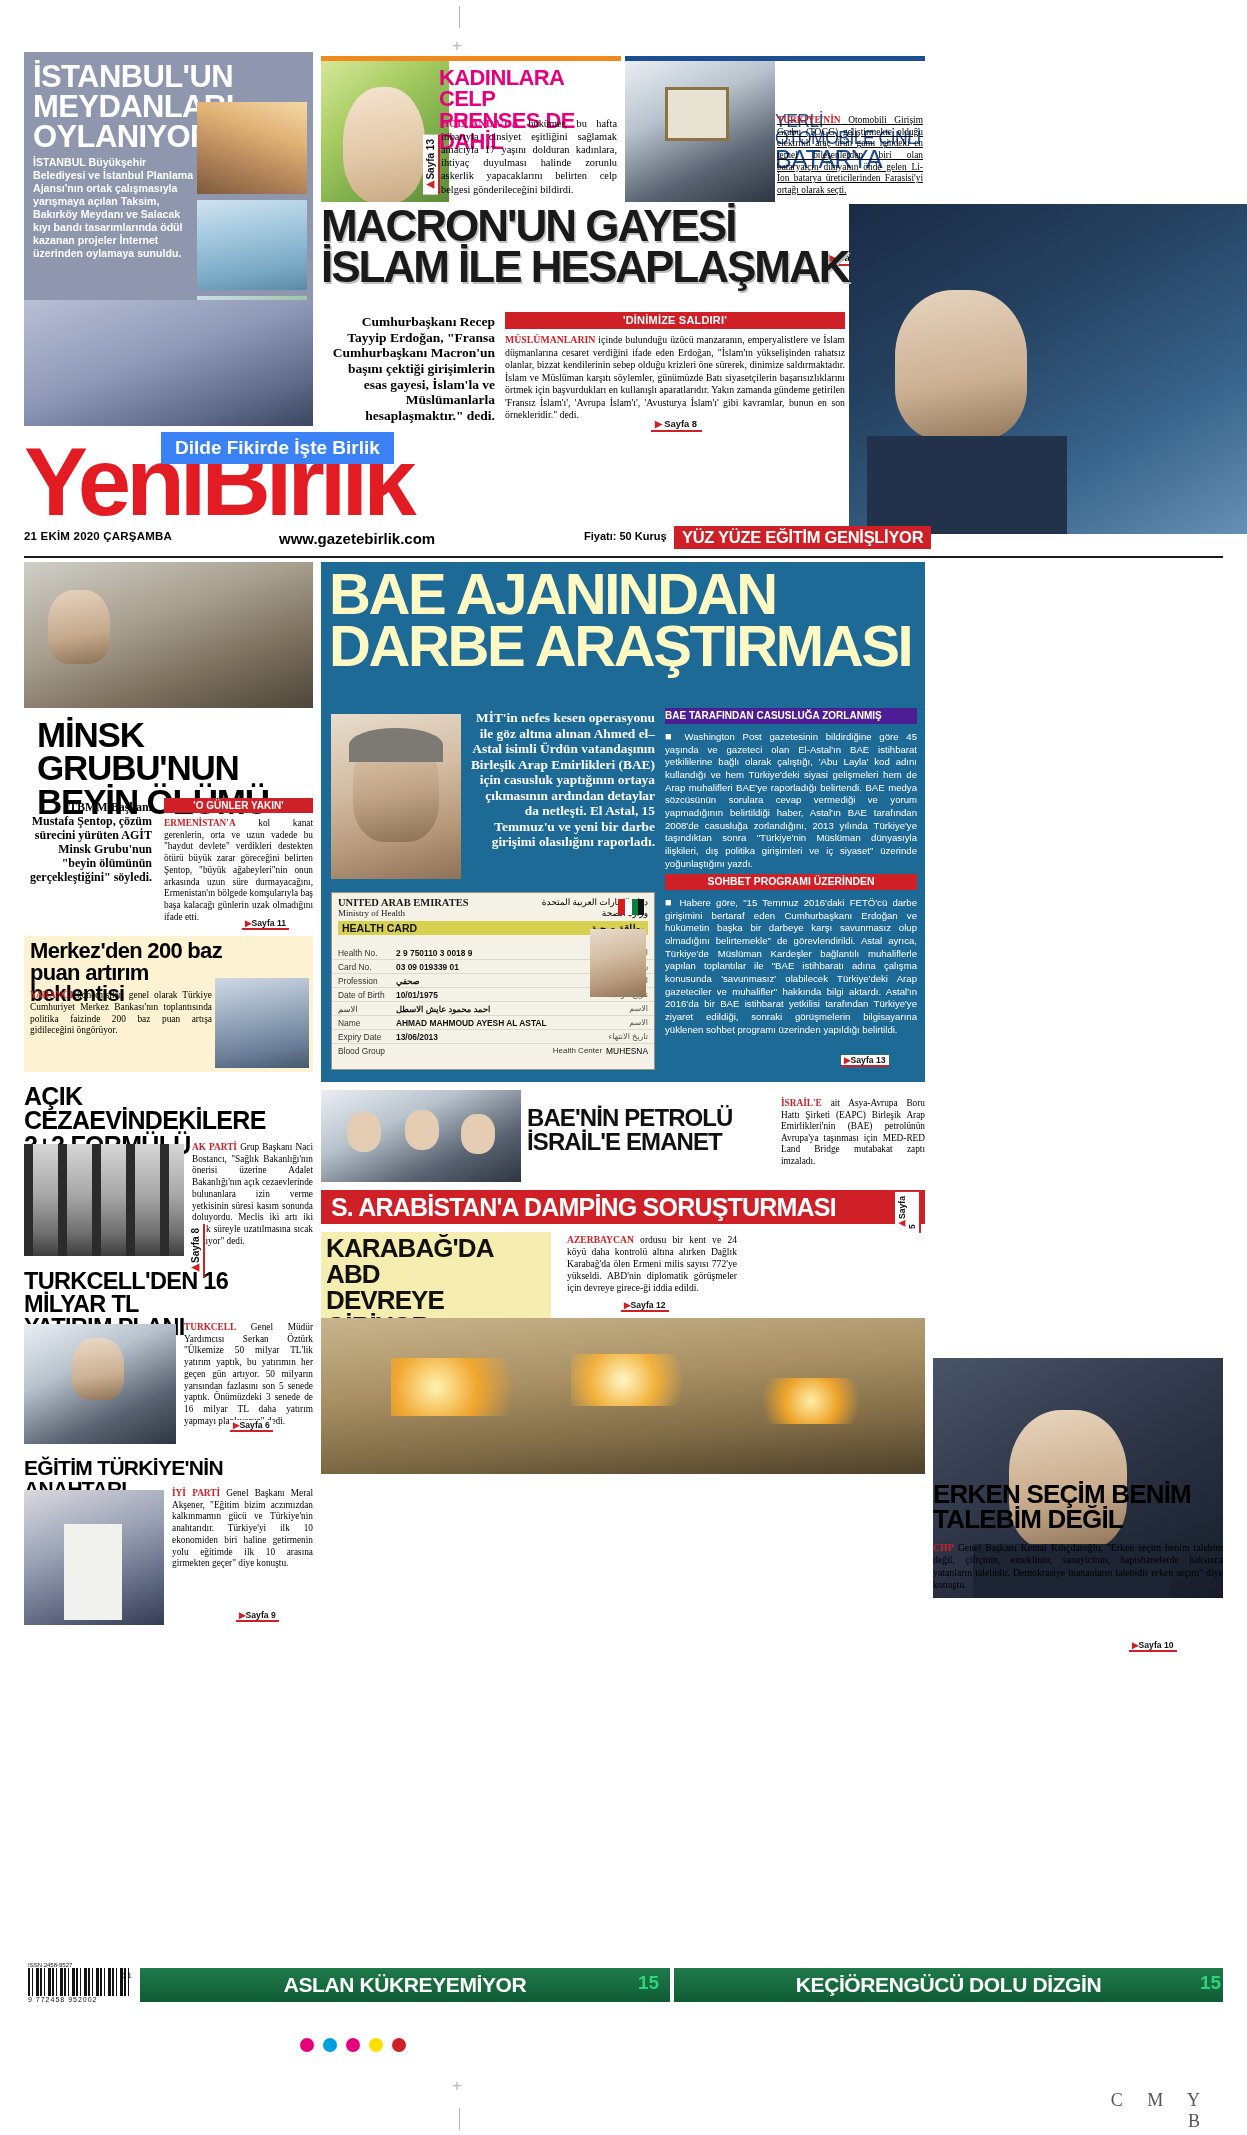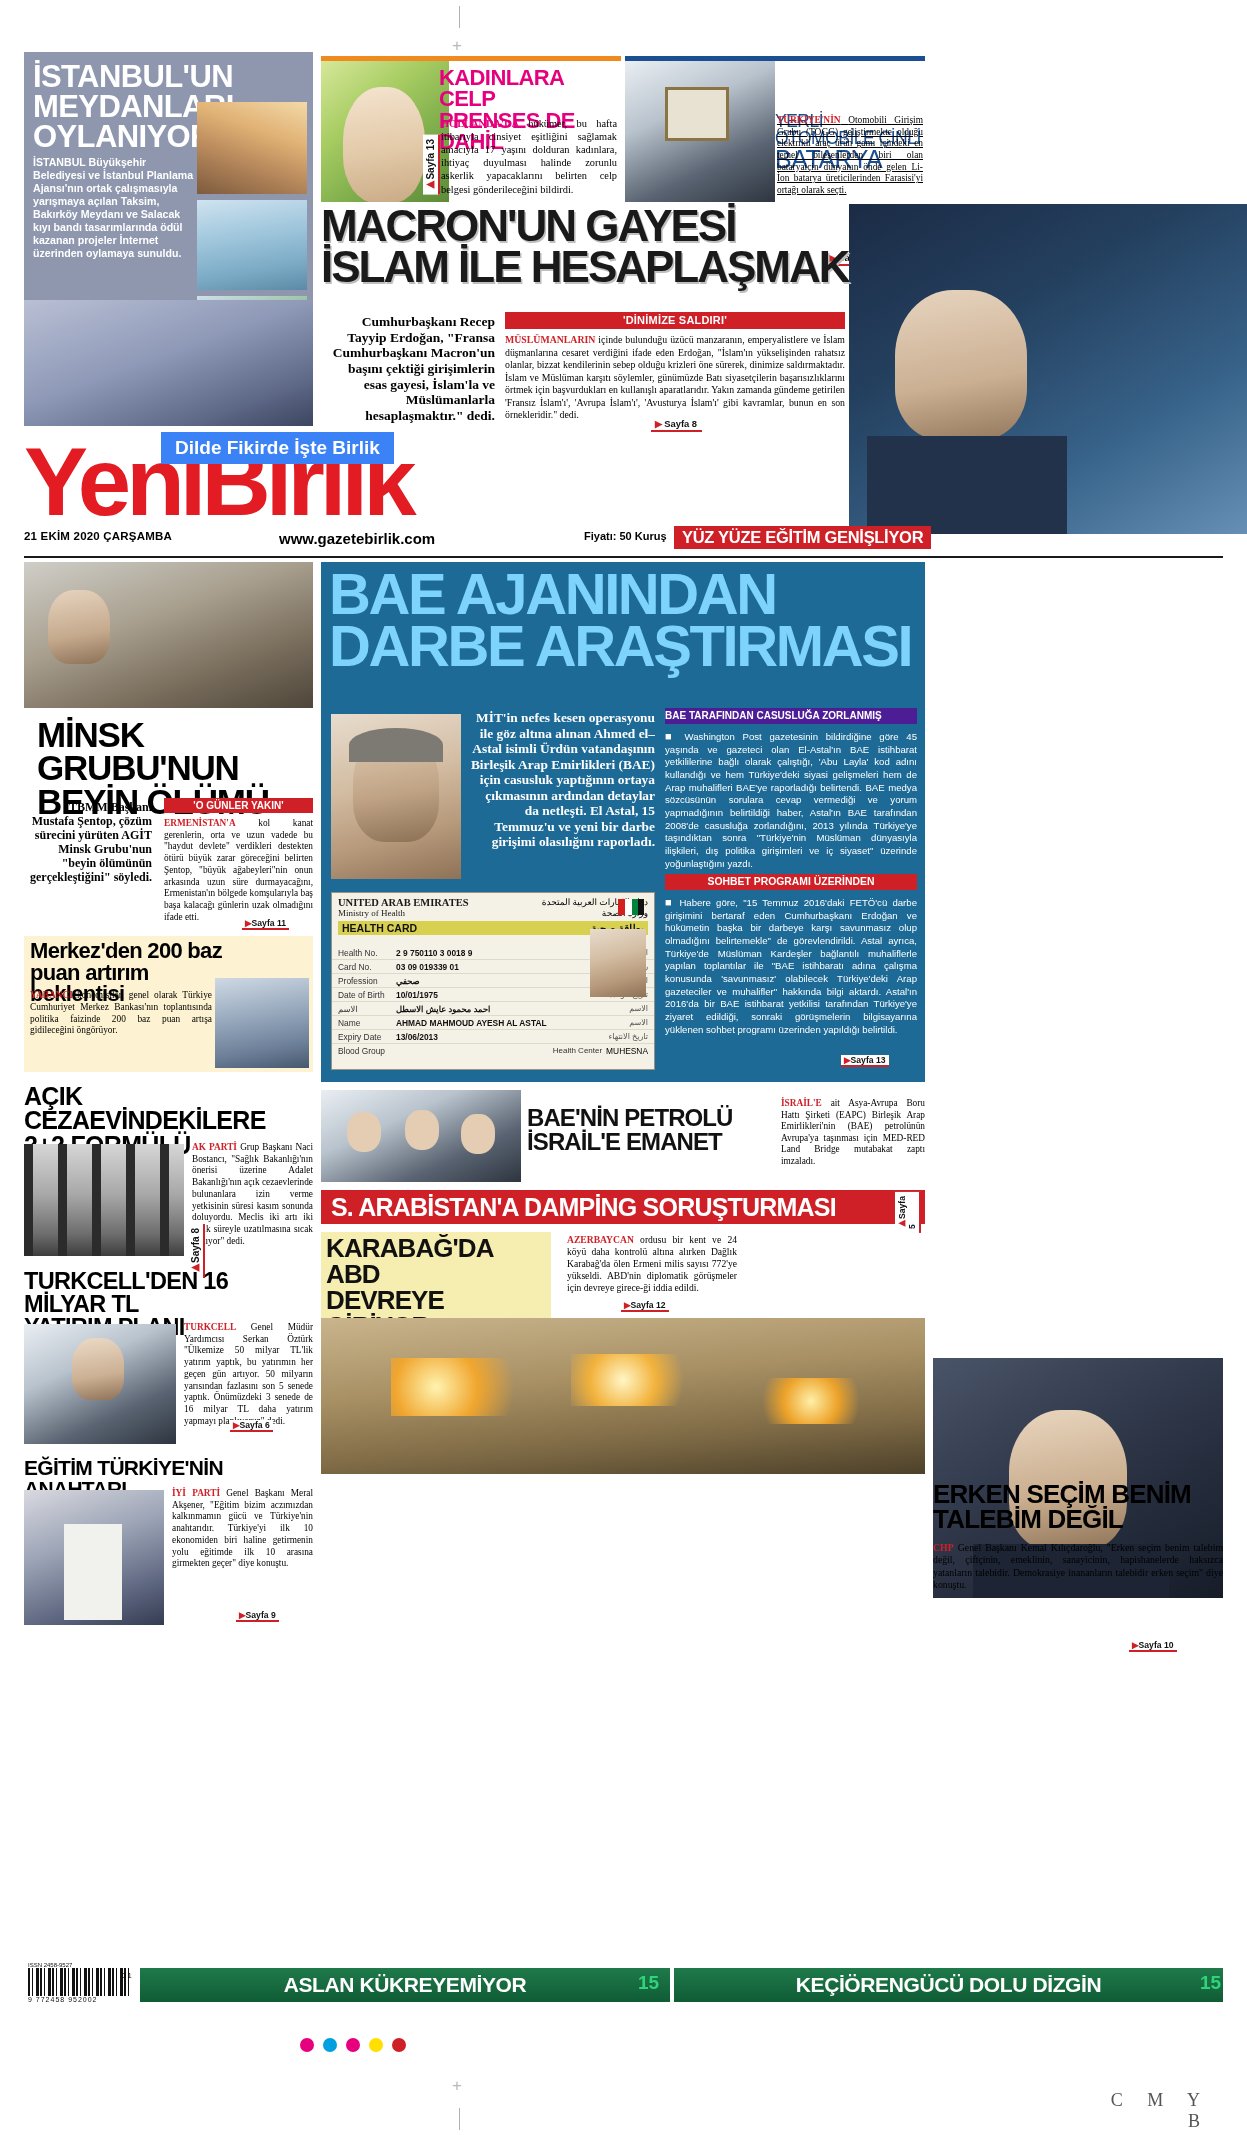--- a/index.html
+++ b/index.html
@@ -220,21 +220,21 @@
   #egitim-body {
     position:absolute; left:148px; top:926px; width:141px;
     font-family:"Liberation Serif",serif; font-size:9.3px; line-height:1.26; text-align:justify;
   }
   #egitim-body .lead { color:#cf2027; font-weight:bold; }
 
   
   #bae-block { left:321px; top:562px; width:604px; height:520px; background:#1d6a96; }
   #bae-head {
     position:absolute; left:8px; top:6px; width:590px;
-    font-family:"Liberation Sans",sans-serif; font-weight:bold; color:#7dd3fc;
+    font-family:"Liberation Sans",sans-serif; font-weight:bold; color:#fef9c3;
     font-size:58px; line-height:0.9; letter-spacing:-2.4px;
   }
   #astal-photo { position:absolute; left:10px; top:152px; width:130px; height:165px; }
   #bae-lead {
     position:absolute; left:148px; top:148px; width:186px; color:#fff;
     font-family:"Liberation Serif",serif; font-weight:bold; font-size:13.4px;
     line-height:1.16; text-align:right;
   }
   #bae-sub1 {
     position:absolute; left:344px; top:146px; width:252px; height:16px;

